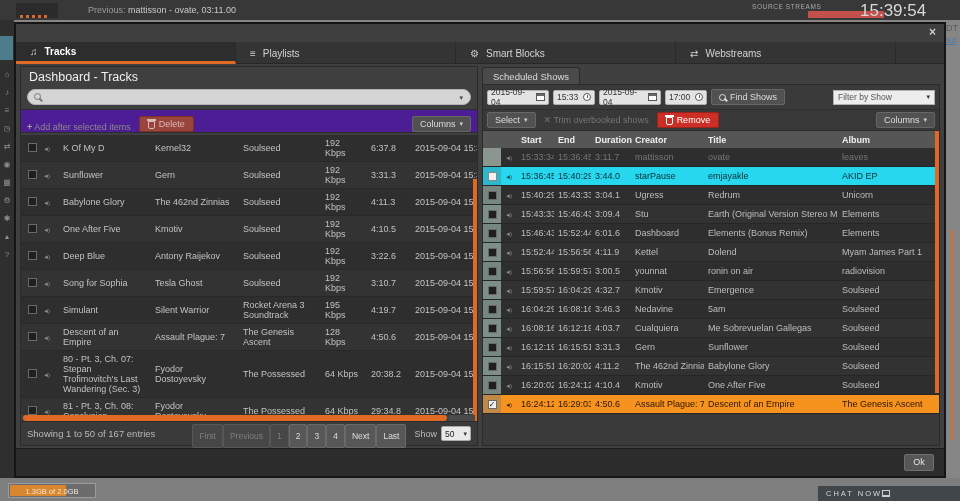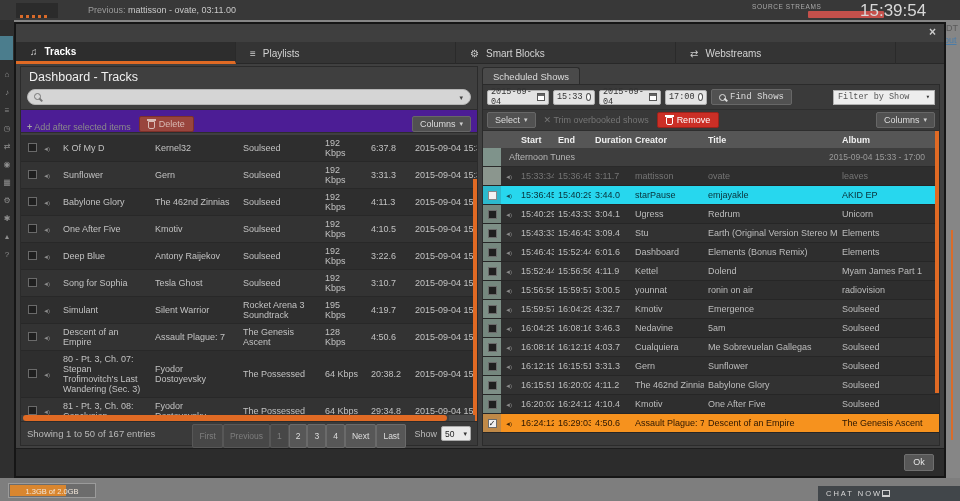--- a/index.html
+++ b/index.html
@@ -113,21 +113,21 @@
   .show-label { font-size:9px; color:#bbbbbb; margin-left:4px; }
   .show-select { width:30px; height:15px; background:#e9e9e9; border:1px solid #aaa; border-radius:2px;
     font-size:8.5px; color:#222; display:flex; align-items:center; justify-content:space-between; padding:5px 3px; }
   .show-select .caret { color:#333; }
 
   
   .rpanel { position:absolute; left:466px; top:2px; right:4px; bottom:2px; }
   .sp-tab { display:inline-block; height:18px; background:#4a4a4a; border:1px solid #2b2b2b; border-bottom:none;
     border-radius:3px 3px 0 0; color:#dddddd; font-size:9.5px; padding:3px 10px 0 10px; }
   .sp-box { position:absolute; left:0; top:18px; right:0; bottom:0; background:#3a3a3a; border:1px solid #2b2b2b; }
-  .sp-filters { height:24px; display:flex; align-items:center; gap:4px; padding:0 4px;font-family:Liberation Mono, monospace; }
+  .sp-filters { height:24px; display:flex; align-items:center; gap:4px; padding:0 4px; }
   .inp { height:15px; background:#e3e3e3; border:1px solid #b0b0b0; border-radius:2px; font-size:8.5px;
     color:#333; display:inline-flex; align-items:center; justify-content:space-between; padding:0 3px; gap:3px; }
   .inp.date { width:62px; } .inp.time { width:42px; }
   .filter-select { margin-left:auto; width:102px; height:15px; background:#ededed; border:1px solid #b0b0b0;
     font-size:8.5px; color:#555; display:flex; align-items:center; justify-content:space-between; padding:0 4px; }
   .filter-select .caret { color:#333; }
   .sp-toolbar { height:22px; display:flex; align-items:center; gap:8px; padding:0 4px; background:#383838;
     border-top:1px solid #2e2e2e; border-bottom:1px solid #2e2e2e; }
   .trim-btn { font-size:9px; color:#757575; }
   .remove-btn { display:inline-flex; align-items:center; gap:4px; height:16px; padding:0 8px; border-radius:2px;
@@ -403,25 +403,20 @@
         <div class="sp-header" id="sched-header">
             <div class="rc-cb"></div>
             <div class="rc-spk"></div>
             <div class="rc-start">Start</div>
             <div class="rc-end">End</div>
             <div class="rc-duration">Duration</div>
             <div class="rc-creator">Creator</div>
             <div class="rc-title">Title</div>
             <div class="rc-album">Album</div>
           </div>
-        <div class="sp-group">
-          <span class="g-cell"></span>
-          <span class="g-name">Afternoon Tunes</span>
-          <span class="g-range">2015-09-04 15:33 - 17:00</span>
-        </div>
         <div id="sched-rows">
             <div class="rrow played">
               <div class="rc-cb"></div>
               <div class="rc-spk"><span class="spk">◄)</span></div>
               <div class="rc-start">15:33:34</div>
               <div class="rc-end">15:36:45</div>
               <div class="rc-duration">3:11.7</div>
               <div class="rc-creator">mattisson</div>
               <div class="rc-title">ovate</div>
               <div class="rc-album">leaves</div>

